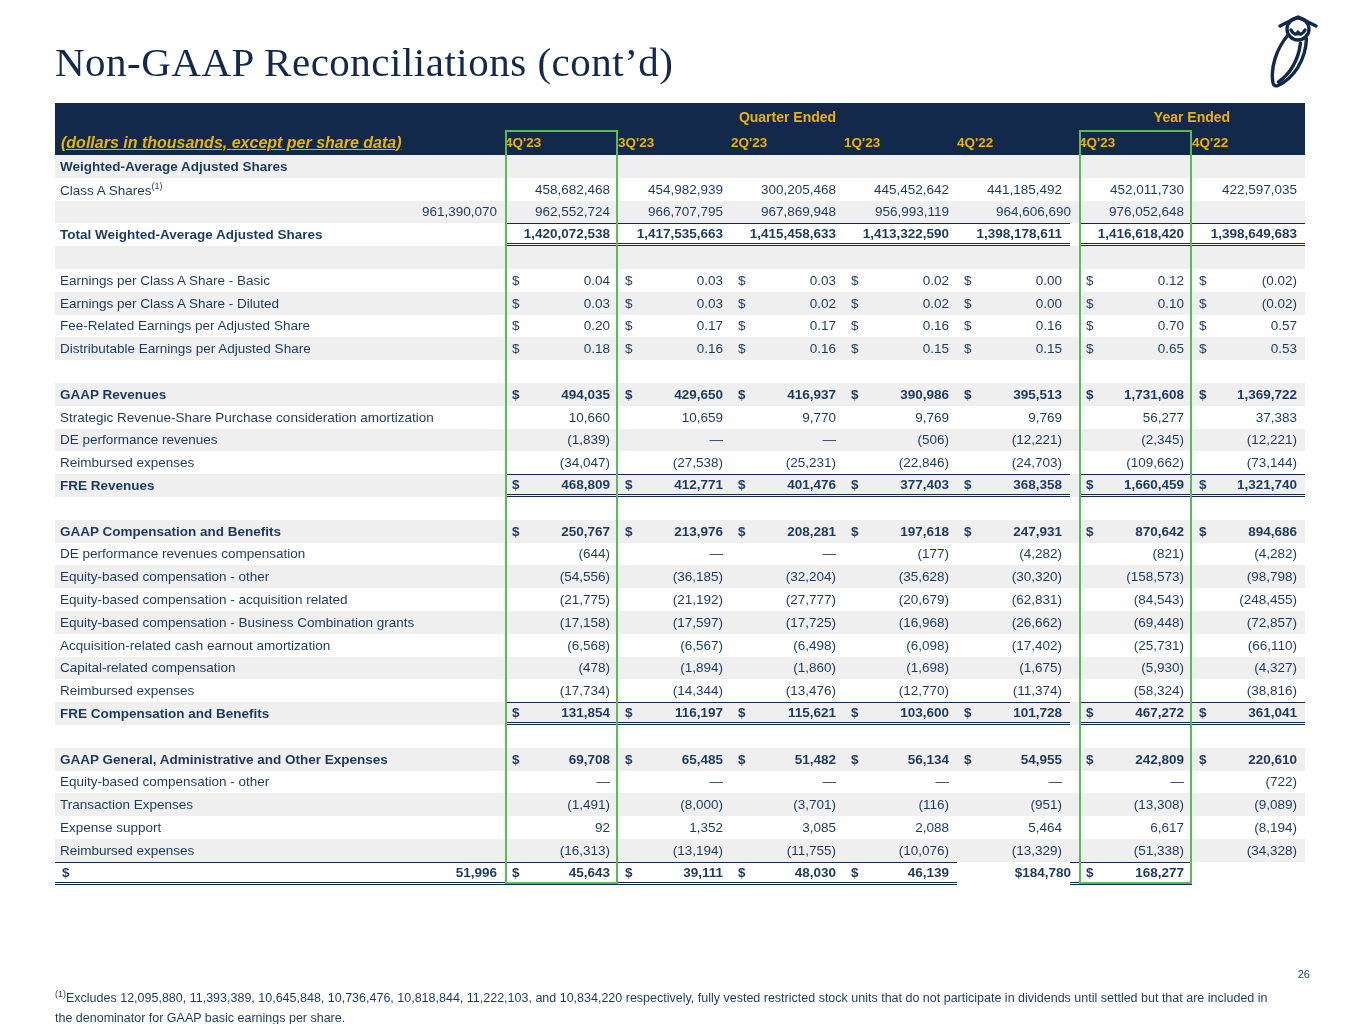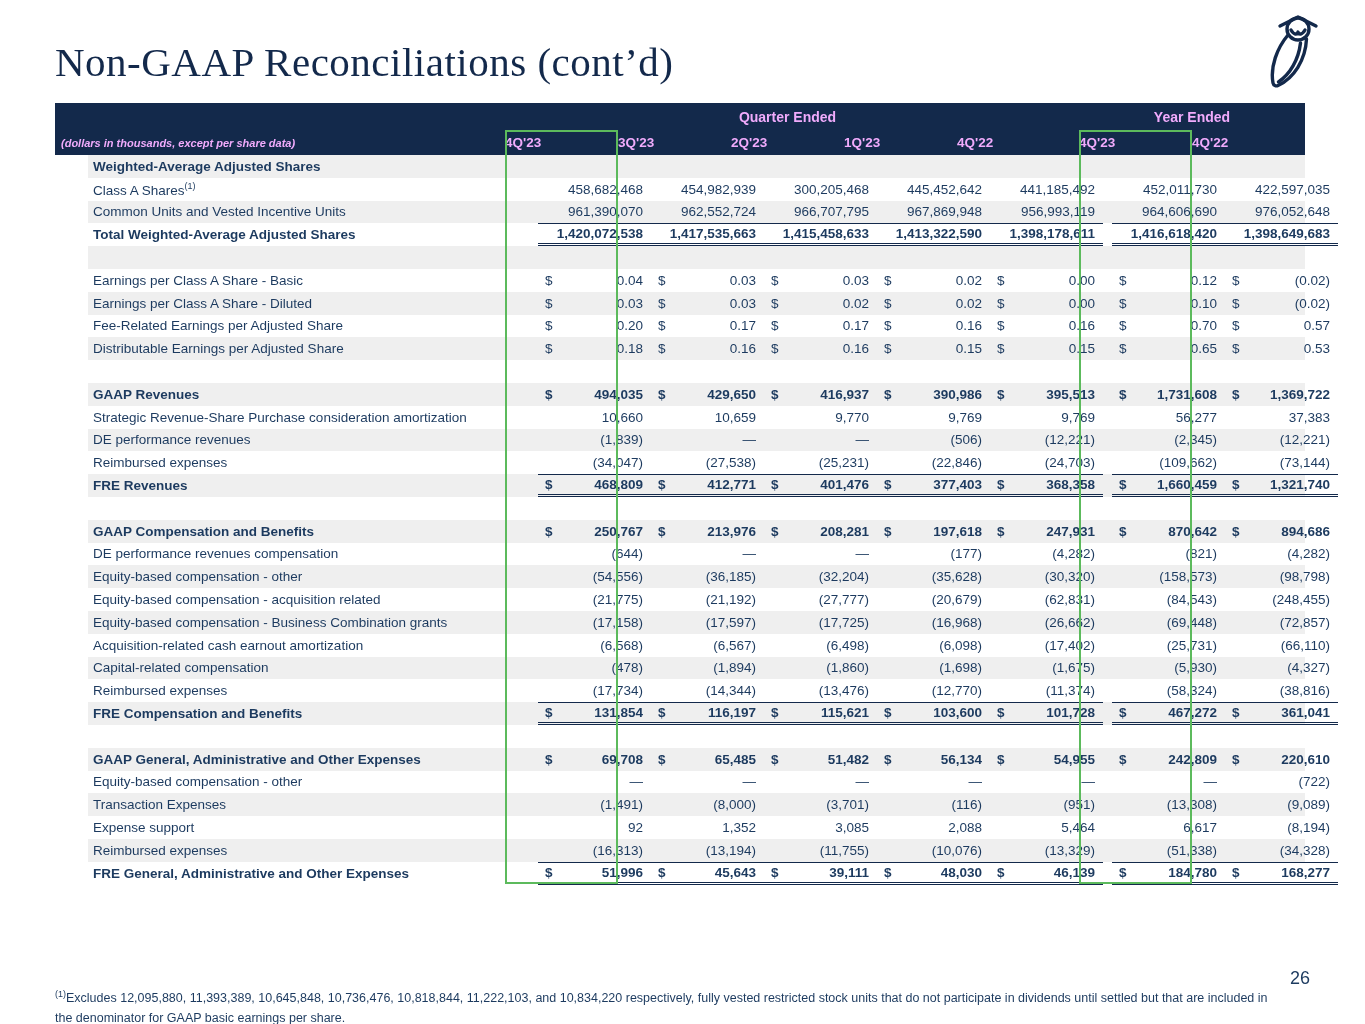--- a/index.html
+++ b/index.html
@@ -7,48 +7,48 @@
     --cols:450px 113px 113px 113px 113px 113px 9px 113px 113px;
   }
   *{box-sizing:border-box;margin:0;padding:0;}
   body{background:#fff;font-family:"Liberation Sans","DejaVu Sans",sans-serif;}
   .slide{position:relative;width:1365px;height:1024px;background:#fff;overflow:hidden;padding-left:8px;}
   .title{position:absolute;left:55px;top:38px;font-family:"Liberation Serif","DejaVu Serif",serif;
     font-size:41px;font-weight:400;color:var(--navy);letter-spacing:.5px;}
   .logo{position:absolute;right:46px;top:12px;width:62px;height:80px;}
   
   .table{position:absolute;left:55px;top:103px;width:1250px;color:var(--text);font-size:13.5px;}
-  .thead{background:var(--navy);color:#f0abfc;}
+  .thead{background:var(--navy);color:#eab308;}
   .thead-row1,.thead-row2{display:grid;grid-template-columns:var(--cols);}
   .thead-row1{height:27px;align-items:center;}
   .thead-row2{height:25px;align-items:center;}
   .group{grid-row:1;text-align:center;font-weight:700;font-size:14px;}
   .group.quarter{grid-column:2/7;}
   .group.year{grid-column:8/10;}
-  .note{font-style:italic;font-weight:700;font-size:11px;padding-left:6px;}
+  .note{font-style:italic;font-weight:700;font-size:16px;padding-left:6px;text-decoration:underline;}
   .colhead{text-align:left;font-weight:700;font-size:13.5px;}
-  .row{display:grid;grid-template-columns:var(--cols);height:22.8px;align-items:center;margin-left:33px;}
+  .row{display:grid;grid-template-columns:var(--cols);height:22.8px;align-items:center;}
   .row.stripe{background:var(--stripe);}
   .row.bold .lab,.row.bold .num,.row.total .lab,.row.total .num,.row.section .lab{font-weight:700;}
   .lab{padding-left:5px;white-space:nowrap;}
   .lab sup{font-size:9px;}
   .num{height:100%;display:flex;align-items:center;justify-content:flex-end;
     padding-right:8px;white-space:nowrap;font-variant-numeric:tabular-nums;}
   .num .cur{margin-right:auto;padding-left:7px;}
   .row.total .num{border-top:1.5px solid var(--navy);border-bottom:3px double var(--navy);}
   .gapcell{height:100%;}
   
   .hl{position:absolute;width:113px;border:2px solid var(--green);pointer-events:none;z-index:5;}
   .hl.q{left:450px;top:27px;height:754px;}
   .hl.y{left:1024px;top:27px;height:754px;}
   
   .footnote{position:absolute;left:55px;top:948px;width:1228px;font-size:12.5px;
     line-height:1.55;color:var(--text);margin-top:40px;}
   .footnote sup{font-size:9px;}
-  .pagenum{position:absolute;right:55px;top:968px;font-size:18px;color:var(--text);}
+  .pagenum{position:absolute;right:55px;top:968px;font-size:11px;color:var(--text);}
 </style>
 </head>
 <body>
 
 <div class="slide">
 
   <h1 class="title">Non-GAAP Reconciliations (cont’d)</h1>
 
   <svg class="logo" viewBox="0 0 60 80" fill="none" stroke="#13294B" stroke-width="3.4" stroke-linecap="round" stroke-linejoin="round">
     <circle cx="40" cy="17" r="11"></circle>
@@ -93,21 +93,20 @@
           <div class="num">458,682,468</div>
           <div class="num">454,982,939</div>
           <div class="num">300,205,468</div>
           <div class="num">445,452,642</div>
           <div class="num">441,185,492</div>
           <div class="gapcell"></div>
           <div class="num">452,011,730</div>
           <div class="num">422,597,035</div>
         </div>
         <div class="row data stripe">
-          <div class="lab">Common Units and Vested Incentive Units</div>
           <div class="num">961,390,070</div>
           <div class="num">962,552,724</div>
           <div class="num">966,707,795</div>
           <div class="num">967,869,948</div>
           <div class="num">956,993,119</div>
           <div class="gapcell"></div>
           <div class="num">964,606,690</div>
           <div class="num">976,052,648</div>
         </div>
         <div class="row total">
@@ -601,21 +600,20 @@
           <div class="num">(16,313)</div>
           <div class="num">(13,194)</div>
           <div class="num">(11,755)</div>
           <div class="num">(10,076)</div>
           <div class="num">(13,329)</div>
           <div class="gapcell"></div>
           <div class="num">(51,338)</div>
           <div class="num">(34,328)</div>
         </div>
         <div class="row total">
-          <div class="lab">FRE General, Administrative and Other Expenses</div>
           <div class="num">
             <span class="cur">$</span>
             <span class="val">51,996</span>
           </div>
           <div class="num">
             <span class="cur">$</span>
             <span class="val">45,643</span>
           </div>
           <div class="num">
             <span class="cur">$</span>

